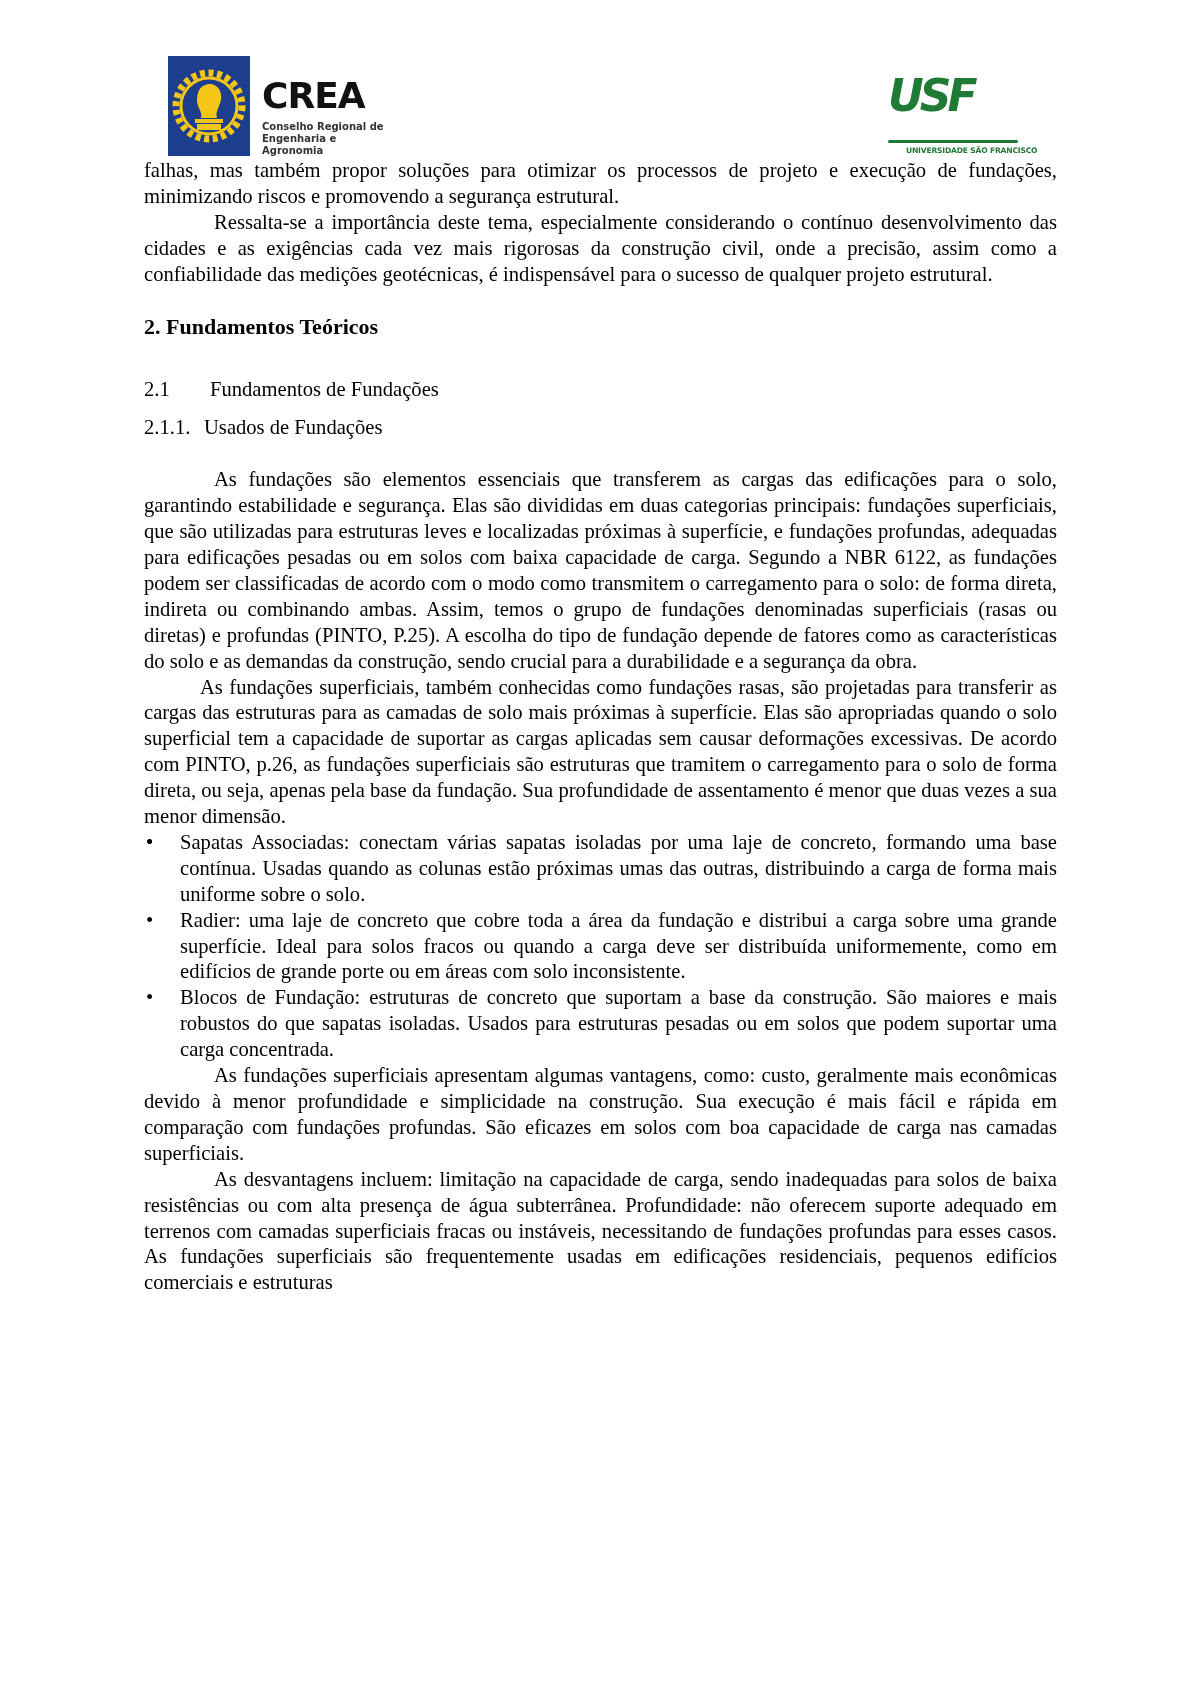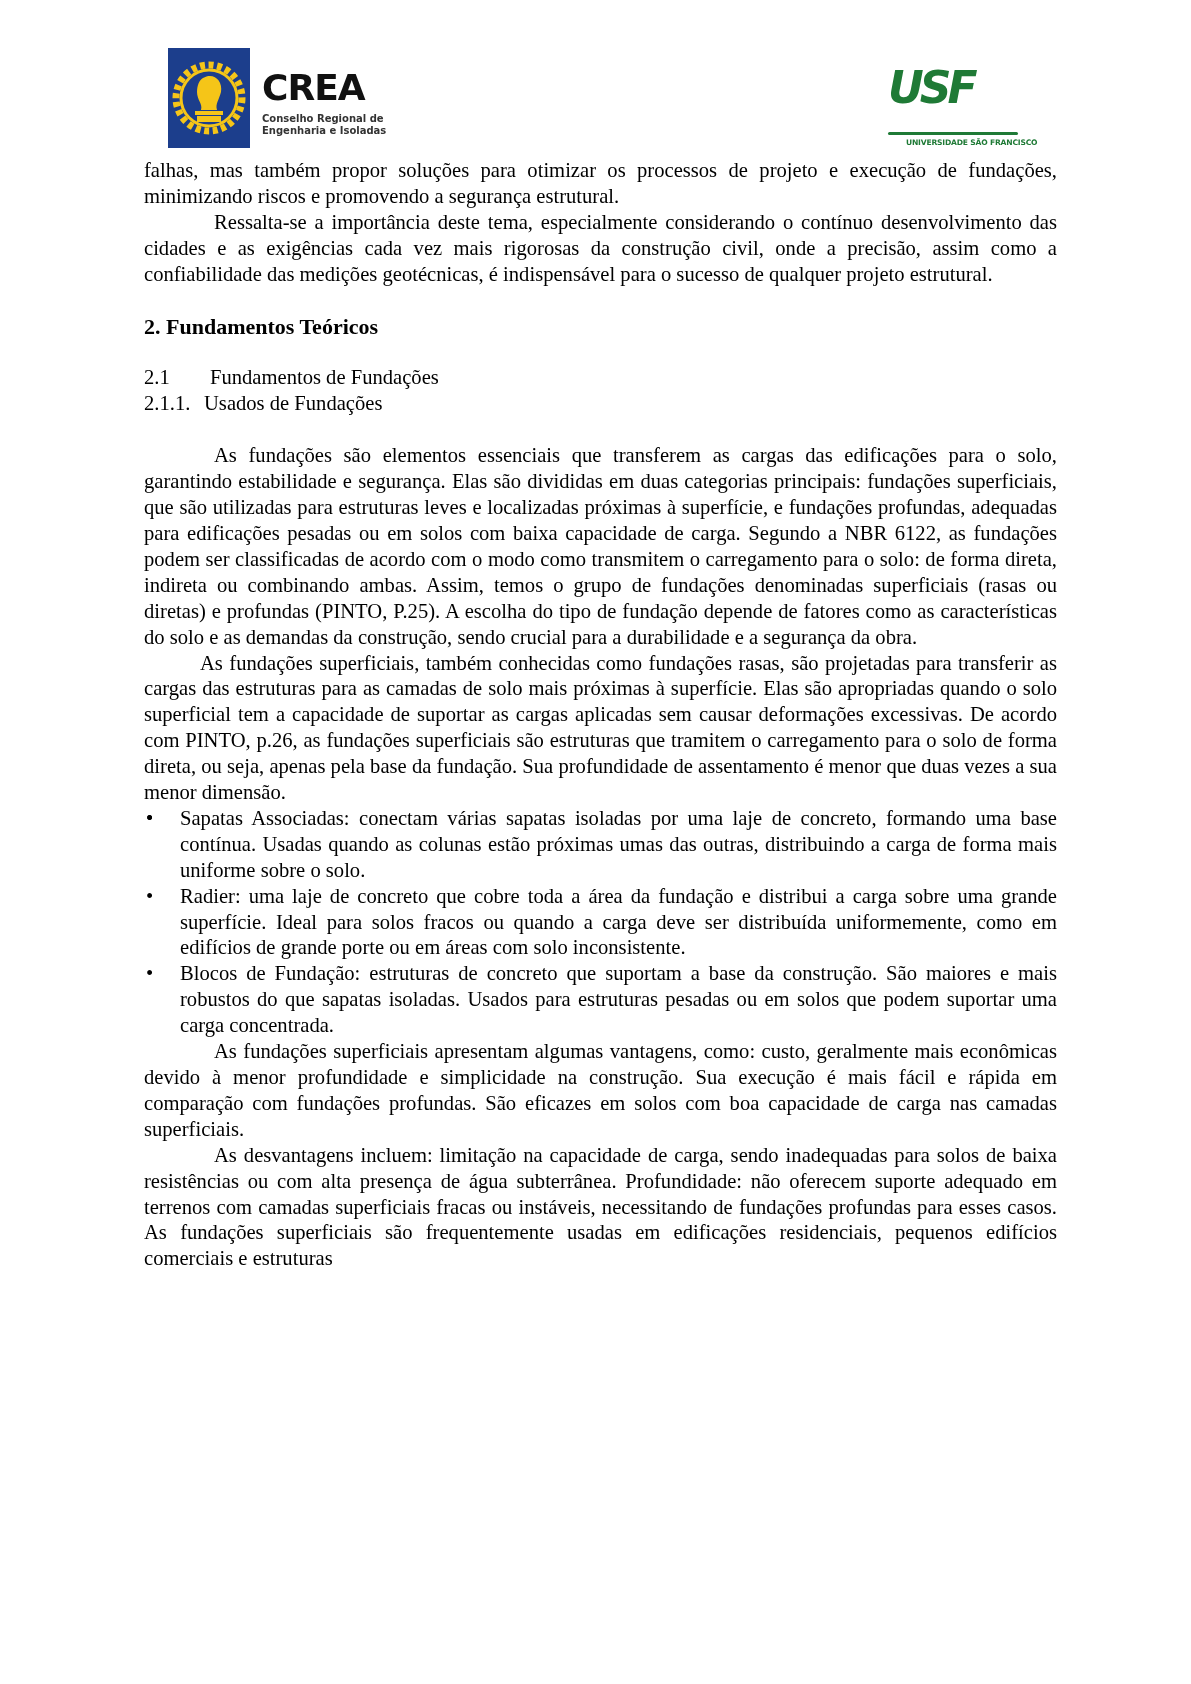--- a/index.html
+++ b/index.html
@@ -1,19 +1,19 @@
 <!DOCTYPE html>
 <html><head>
 <meta charset="utf-8">
 <style>
   html, body { margin: 0; padding: 0; background: #ffffff; }
   body { width: 1191px; height: 1684px; position: relative; overflow: hidden;
          font-family: "Liberation Serif", "DejaVu Serif", serif; color: #000; }
 
-  .header { position: absolute; left: 0; top: 8px; width: 1150px; height: 160px; }
+  .header { position: absolute; left: 0; top: 16px; width: 1150px; height: 160px; }
   .crea { position: absolute; left: 168px; top: 40px; width: 230px; height: 100px; }
   .crea-badge { position: absolute; left: 0; top: 0; width: 82px; height: 100px; background: #1c3e8c; }
   .crea-name { position: absolute; left: 94px; top: 22px; font-family: "DejaVu Sans", sans-serif;
                font-weight: bold; font-size: 36px; letter-spacing: -1px; color: #111; line-height: 1; }
   .crea-sub { position: absolute; left: 94px; top: 65px; font-family: "DejaVu Sans", sans-serif;
               font-weight: bold; font-size: 10px; color: #333; line-height: 12px; }
 
   .usf { position: absolute; left: 880px; top: 58px; width: 150px; height: 90px; }
   .usf-name { position: absolute; left: 8px; top: 0; font-family: "DejaVu Sans", sans-serif;
               font-weight: bold; font-style: italic; font-size: 44px; color: #1f7a36; letter-spacing: -4px; line-height: 1; }
@@ -21,21 +21,21 @@
   .usf-sub { position: absolute; left: 6px; top: 72px; font-family: "DejaVu Sans", sans-serif;
              font-weight: bold; font-size: 7.6px; color: #1f7a36; letter-spacing: -0.2px; white-space: nowrap; margin-left: 20px; }
 
   .content { position: absolute; left: 144px; top: 158px; width: 913px; font-size: 20.6px; line-height: 25.9px; }
   p { margin: 0; text-align: justify; }
   .indent { text-indent: 70px; }
   .indent-sm { text-indent: 56px; }
   .gap { height: 26px; }
   h2 { margin: 0; font-size: 22px; font-weight: bold; line-height: 25.9px; }
   .sub { margin: 0; line-height: 25.9px; white-space: pre; }
-  .num { display: inline-block; }
+  .num { display: inline-block; margin-top: 12px; }
   .num-1 { width: 66px; }
   .num-2 { width: 60px; }
   ul.bullets { margin: 0; padding: 0; list-style: none; }
   ul.bullets li { position: relative; padding-left: 36px; text-align: justify; }
   ul.bullets li .dot { position: absolute; left: 2px; top: 0; }
 </style>
 </head>
 <body>
 
 <div class="header">
@@ -48,21 +48,21 @@
           <circle r="28" fill="none" stroke="#f5c518" stroke-width="3"></circle>
           <path d="M-6,-20 C4,-26 14,-18 12,-6 C10,2 6,6 8,12 L-8,12 C-6,6 -12,2 -12,-6 C-12,-12 -10,-18 -6,-20 Z" fill="#f5c518"></path>
           <rect x="-14" y="13" width="28" height="4" fill="#f5c518"></rect>
           <rect x="-12" y="18" width="24" height="6" fill="#f5c518"></rect>
         </g>
       </svg>
     </div>
     <div class="crea-name">CREA</div>
     <div class="crea-sub">
       <div>Conselho Regional de</div>
-      <div>Engenharia e Isoladas</div>
+      <div>Engenharia e Agronomia</div>
     </div>
   </div>
 
   <div class="usf">
     <div class="usf-name">USF</div>
     <div class="usf-bar"></div>
     <div class="usf-sub">UNIVERSIDADE SÃO FRANCISCO</div>
   </div>
 </div>
 

